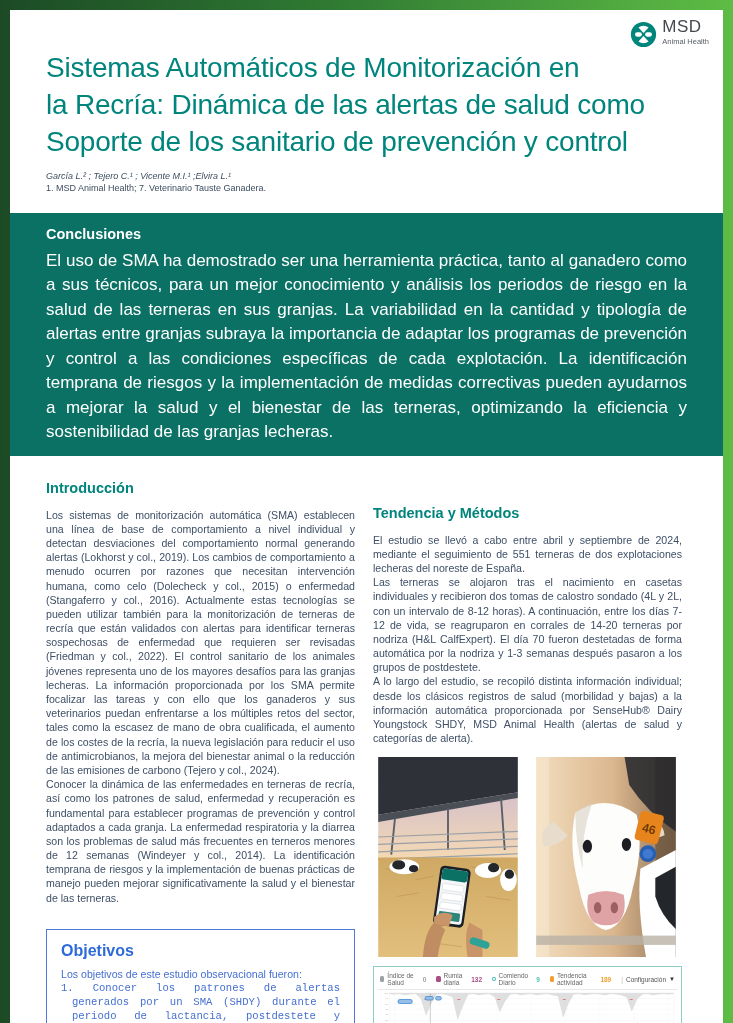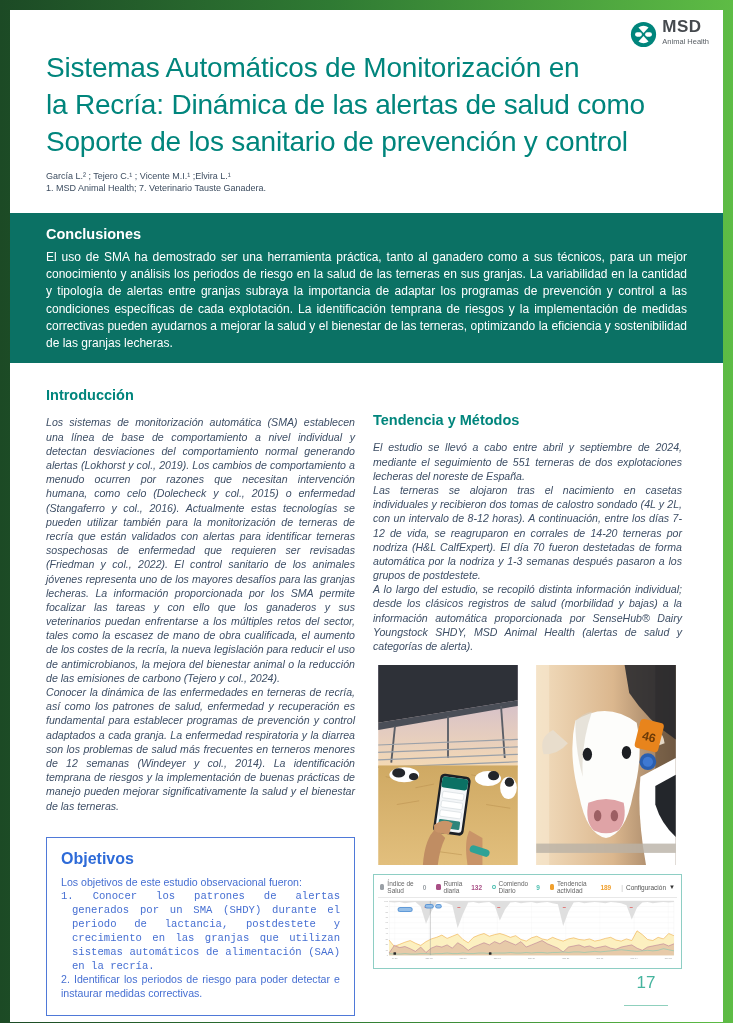--- a/index.html
+++ b/index.html
@@ -9,36 +9,36 @@
     width:733px; min-height:1023px;
     background:linear-gradient(90deg,#1c4a25 0%, #2f7a33 45%, #5ebc45 100%);
     padding:10px;
   }
   .page { background:#ffffff; min-height:1003px; position:relative; display:flex; flex-direction:column; }
 
   
   .header { position:relative; padding:18px 36px 10px 36px; }
   .logo { position:absolute; top:8px; right:14px; display:flex; align-items:flex-start; gap:5px; }
   .logo-icon { width:27px; height:27px; margin-top:3px; }
-  .logo-text .brand { font-size:17px; font-weight:bold; color:#45494e; letter-spacing:0.5px; line-height:1; }
+  .logo-text .brand { font-size:17px; font-weight:normal; color:#45494e; letter-spacing:0.5px; line-height:1; }
   .logo-text .sub { font-size:7.5px; color:#5a6066; margin-top:2px; }
   .title { color:#00857c; font-size:28px; font-weight:400; line-height:1.32; margin-top:22px; letter-spacing:-0.2px; }
-  .authors { font-size:9px; color:#3d4d60; margin-top:10px; }
+  .authors { font-size:9px; font-style:italic; color:#3d4d60; margin-top:10px; }
   .affiliations { font-size:9px; color:#3d4d60; margin-top:2px; }
 
   
   .conclusions { background:#0b7164; color:#ffffff; padding:13px 36px 11px 36px; margin-top:10px; }
   .conclusions h2 { font-size:14.5px; font-weight:bold; margin-bottom:7px; }
-  .conclusions p { font-size:12px; line-height:1.44; text-align:justify; }
+  .conclusions p { font-size:17px; line-height:1.44; text-align:justify; }
 
   
   .columns { display:flex; gap:18px; padding:24px 36px 6px 36px; flex:1;align-items:flex-end; }
   .col { width:309px; }
   h3.section { color:#00857c; font-size:14.5px; font-weight:bold; margin-bottom:12px; }
-  .body-text { font-size:10.6px; line-height:1.34; color:#3e4f66; text-align:justify;font-style:italic; }
+  .body-text { font-size:10.6px; line-height:1.34; color:#3e4f66; text-align:justify; }
   .body-text + .body-text { margin-top:0px; }
 
   
   .objectives-box { border:1.6px solid #4f79d8; margin-top:24px; padding:12px 14px 14px 14px; }
   .objectives-box h3 { color:#2e6bd8; font-size:16px; font-weight:bold; margin-bottom:8px; }
   .objectives-box .obj-text { color:#466fd2; font-size:10.6px; line-height:1.32; text-align:justify; }
   .objectives-box .obj-item1 { color:#466fd2; font-size:10.6px; line-height:1.32; text-align:justify; padding-left:11px; text-indent:-11px;font-family:Liberation Mono, monospace; }
   .objectives-box .obj-item2 { color:#466fd2; font-size:10.6px; line-height:1.32; text-align:justify; }
 
   

